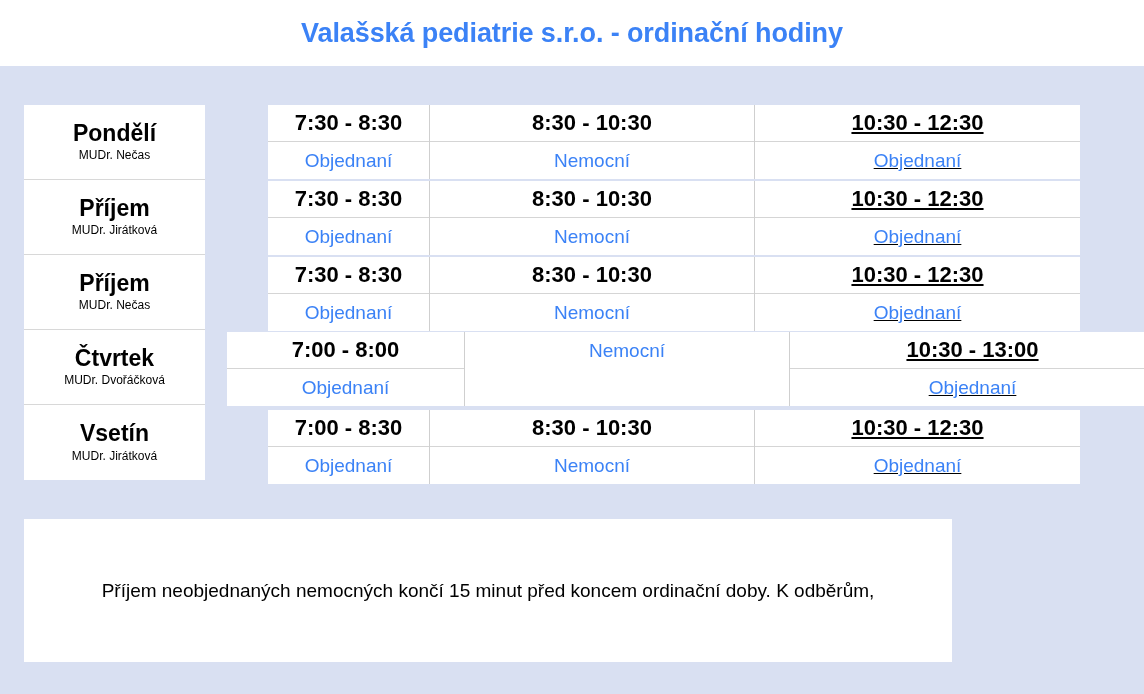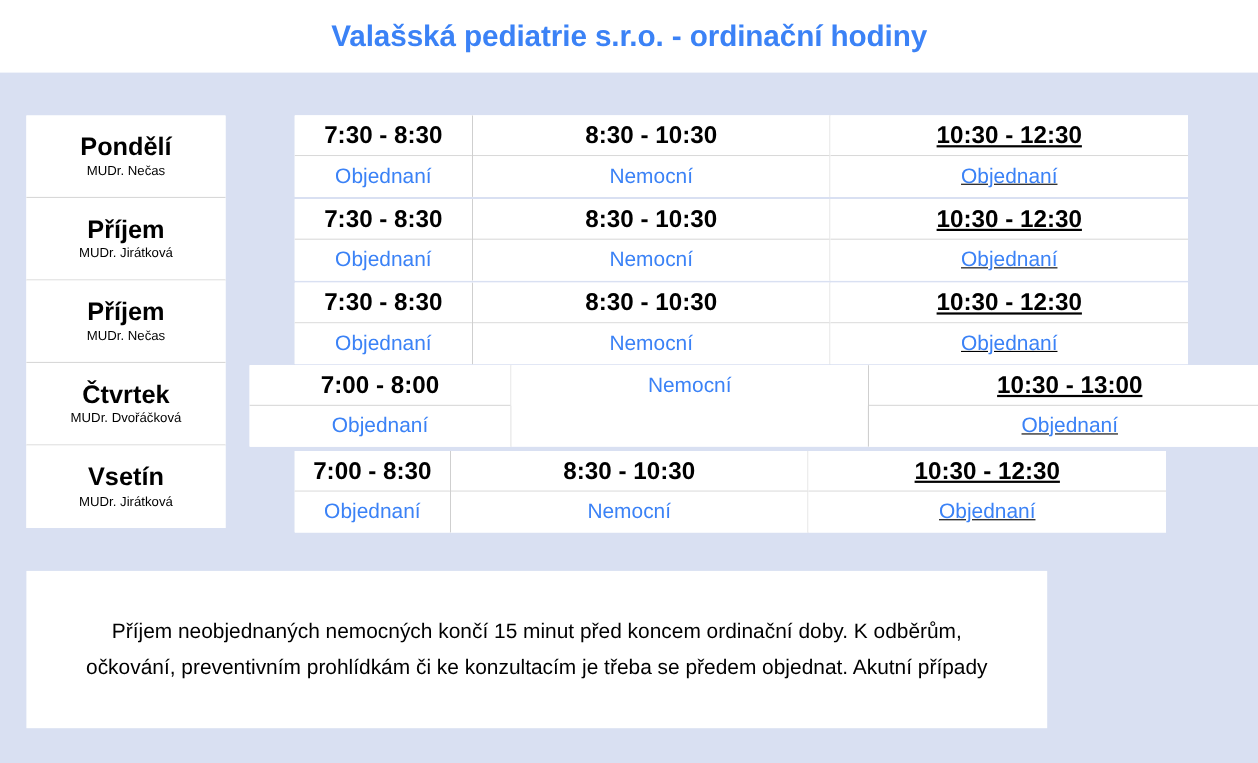--- a/index.html
+++ b/index.html
@@ -236,33 +236,32 @@
         </div>
         <div class="sched-colgroup" style="width: 325px;">
           <div class="cell-kind">Nemocní</div>
         </div>
         <div class="sched-colgroup" style="width: 365px;">
           <div class="cell-time">10:30 - 13:00</div>
           <div class="cell-kind">Objednaní</div>
         </div>
       </div>
       <div class="sched-row" style="top: 305px; left: 268px;">
-        <div class="sched-colgroup" style="width: 142px;">
+        <div class="sched-colgroup" style="width: 162px;">
           <div class="cell-time">7:00 - 8:30</div>
           <div class="cell-kind">Objednaní</div>
         </div>
         <div class="sched-colgroup" style="width: 325px;">
           <div class="cell-time">8:30 - 10:30</div>
           <div class="cell-kind">Nemocní</div>
         </div>
         <div class="sched-colgroup" style="width: 325px;">
           <div class="cell-time">10:30 - 12:30</div>
           <div class="cell-kind">Objednaní</div>
         </div>
       </div>
     </div>
 
   <div class="note-box" id="note-box">
       <div class="note-line">Příjem neobjednaných nemocných končí 15 minut před koncem ordinační doby. K odběrům,</div>
-      <div class="note-line">očkování, preventivním prohlídkám či ke konzultacím je třeba se předem objednat. Akutní případy</div>
     </div>
 
 </div>
 
 </body></html>

